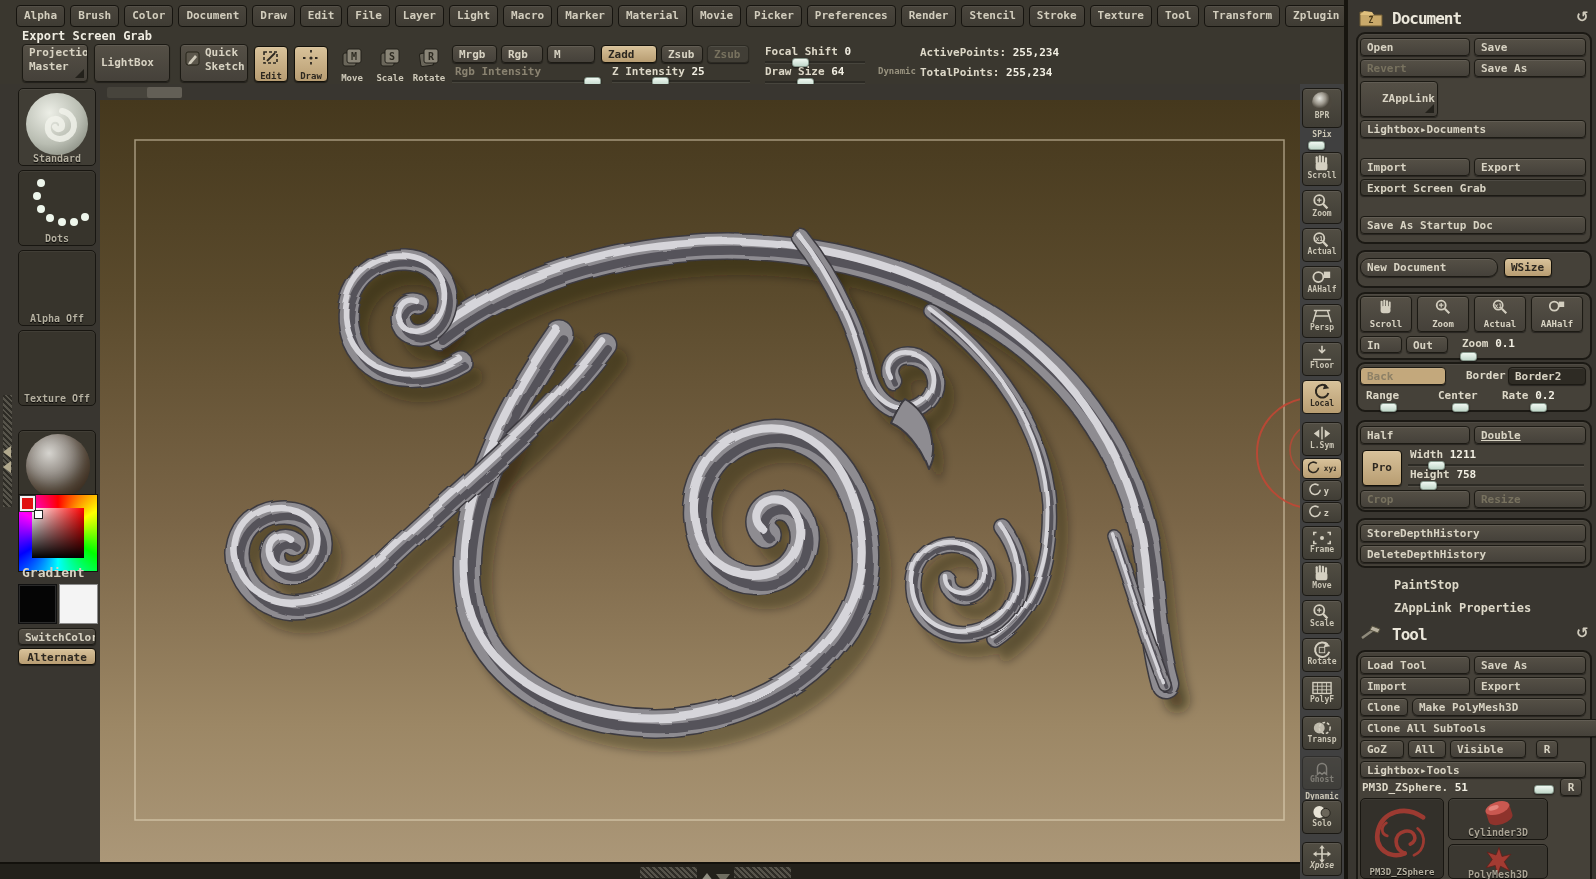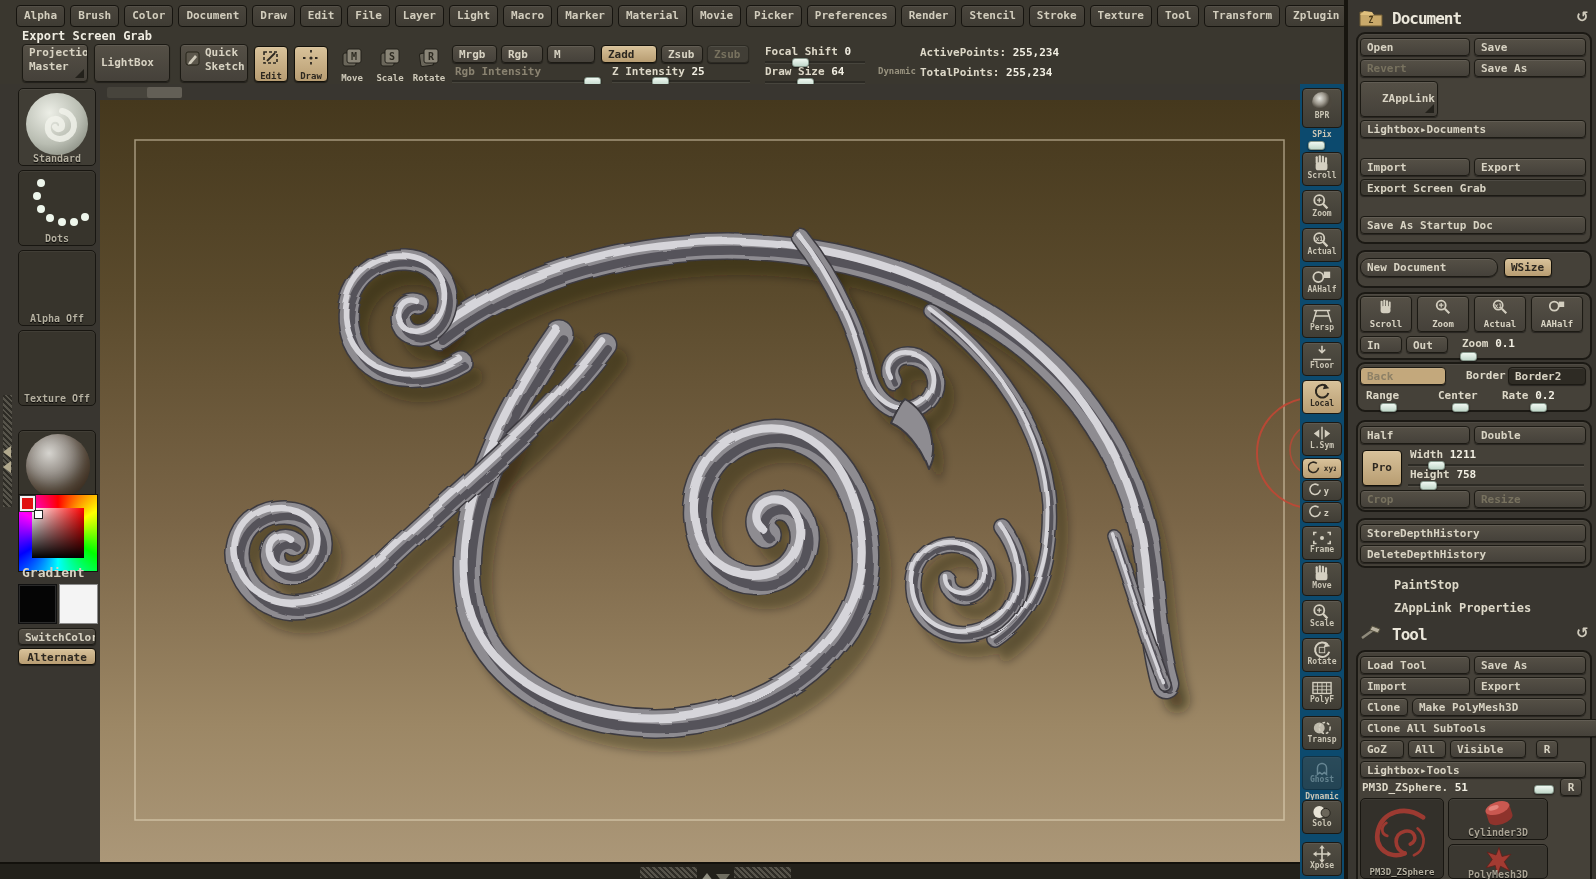--- a/index.html
+++ b/index.html
@@ -312,21 +312,21 @@
     </div>
   </div>
 
   <div class="abs" style="left:0;top:862px;width:1300px;height:17px;background:#23211b;border-top:2px solid #13110c;">
     <div class="abs checker" style="left:640px;top:3px;width:57px;height:11px;"></div>
     <div class="abs" style="left:700px;top:3px;"><span class="tri-up"></span></div>
     <div class="abs" style="left:716px;top:4px;"><span class="tri-dn"></span></div>
     <div class="abs checker" style="left:734px;top:3px;width:57px;height:11px;"></div>
   </div>
 
-  <div class="abs" id="shelf" style="left:1300px;top:84px;width:44px;height:795px;background:#0c4a6e;overflow:hidden;">
+  <div class="abs" id="shelf" style="left:1300px;top:84px;width:44px;height:795px;background:#404040;overflow:hidden;">
       <div class="shelf-btn" style="top: 4px; height: 40px;">
         <svg width="28" height="24" viewBox="0 0 28 22" style="display:block;margin:1px auto 0;">
           <defs>
             <radialGradient id="sg" cx="38%" cy="32%">
               <stop offset="0%" stop-color="#e7e7e0"></stop>
               <stop offset="60%" stop-color="#9a958a"></stop>
               <stop offset="100%" stop-color="#4c473d"></stop>
             </radialGradient>
           </defs>
           <circle cx="14" cy="11" r="10" fill="url(#sg)"></circle>
@@ -471,21 +471,21 @@
         <div style="margin-top:-2px;">Ghost</div>
       </div>
       <div class="shelf-lbl" style="top: 708px;">Dynamic</div>
       <div class="shelf-btn" style="top: 716px; height: 34px;">
         <svg width="28" height="20" viewBox="0 0 28 22" style="display:block;margin:1px auto 0;">
           <circle cx="11" cy="11" r="6.5" fill="#e8e4d6"></circle>
           <circle cx="18" cy="12" r="5" fill="#6b665a" stroke="#23211a"></circle>
         </svg>
         <div style="margin-top:-2px;">Solo</div>
       </div>
-      <div class="shelf-btn" style="top: 758px; height: 34px;">
+      <div class="shelf-btn" style="top: 758px; height: 34px; font-style: italic;">
         <svg width="28" height="20" viewBox="0 0 28 22" style="display:block;margin:1px auto 0;">
           <path d="M14 4 v14 M7 11 h14" stroke="#d4cfc0" stroke-width="1.8"></path>
           <path d="M14 1 l3 4 h-6z" fill="#d4cfc0"></path>
           <path d="M14 21 l3-4 h-6z" fill="#d4cfc0"></path>
           <path d="M4 11 l4-3 v6z" fill="#d4cfc0"></path>
           <path d="M24 11 l-4-3 v6z" fill="#d4cfc0"></path>
         </svg>
         <div style="margin-top:-2px;">Xpose</div>
       </div>
     </div>
@@ -567,21 +567,21 @@
     <div class="btn" style="left:160px;top:367px;width:78px;height:18px;background:#2e2b24;"><span>Border2</span></div>
     <div class="ptext" style="left:18px;top:389px;">Range</div>
     <div class="knob" style="left:32px;top:403px;"></div>
     <div class="ptext" style="left:90px;top:389px;">Center</div>
     <div class="knob" style="left:104px;top:403px;"></div>
     <div class="ptext" style="left:154px;top:389px;"><span>Rate</span> <b>0.2</b></div>
     <div class="knob" style="left:182px;top:403px;"></div>
 
     <div class="group" style="left:8px;top:420px;width:236px;height:92px;"></div>
     <div class="btn" style="left:12px;top:426px;width:110px;height:18px;"><span>Half</span></div>
-    <div class="btn" style="left:126px;top:426px;width:112px;height:18px;"><span>Double</span></div>
+    <div class="btn" style="left:126px;top:426px;width:112px;height:18px;text-decoration:underline;"><span>Double</span></div>
     <div class="btn tan ctr" style="left:14px;top:450px;width:40px;height:36px;line-height:32px;"><span>Pro</span></div>
     <div class="ptext" style="left:62px;top:448px;"><span>Width</span> <b>1211</b></div>
     <div class="track" style="left:60px;top:464px;width:176px;"></div>
     <div class="knob" style="left:80px;top:461px;"></div>
     <div class="ptext" style="left:62px;top:468px;"><span>Height</span> <b>758</b></div>
     <div class="track" style="left:60px;top:484px;width:176px;"></div>
     <div class="knob" style="left:72px;top:481px;"></div>
     <div class="btn dis" style="left:12px;top:490px;width:110px;height:18px;"><span>Crop</span></div>
     <div class="btn dis" style="left:126px;top:490px;width:112px;height:18px;"><span>Resize</span></div>
 

